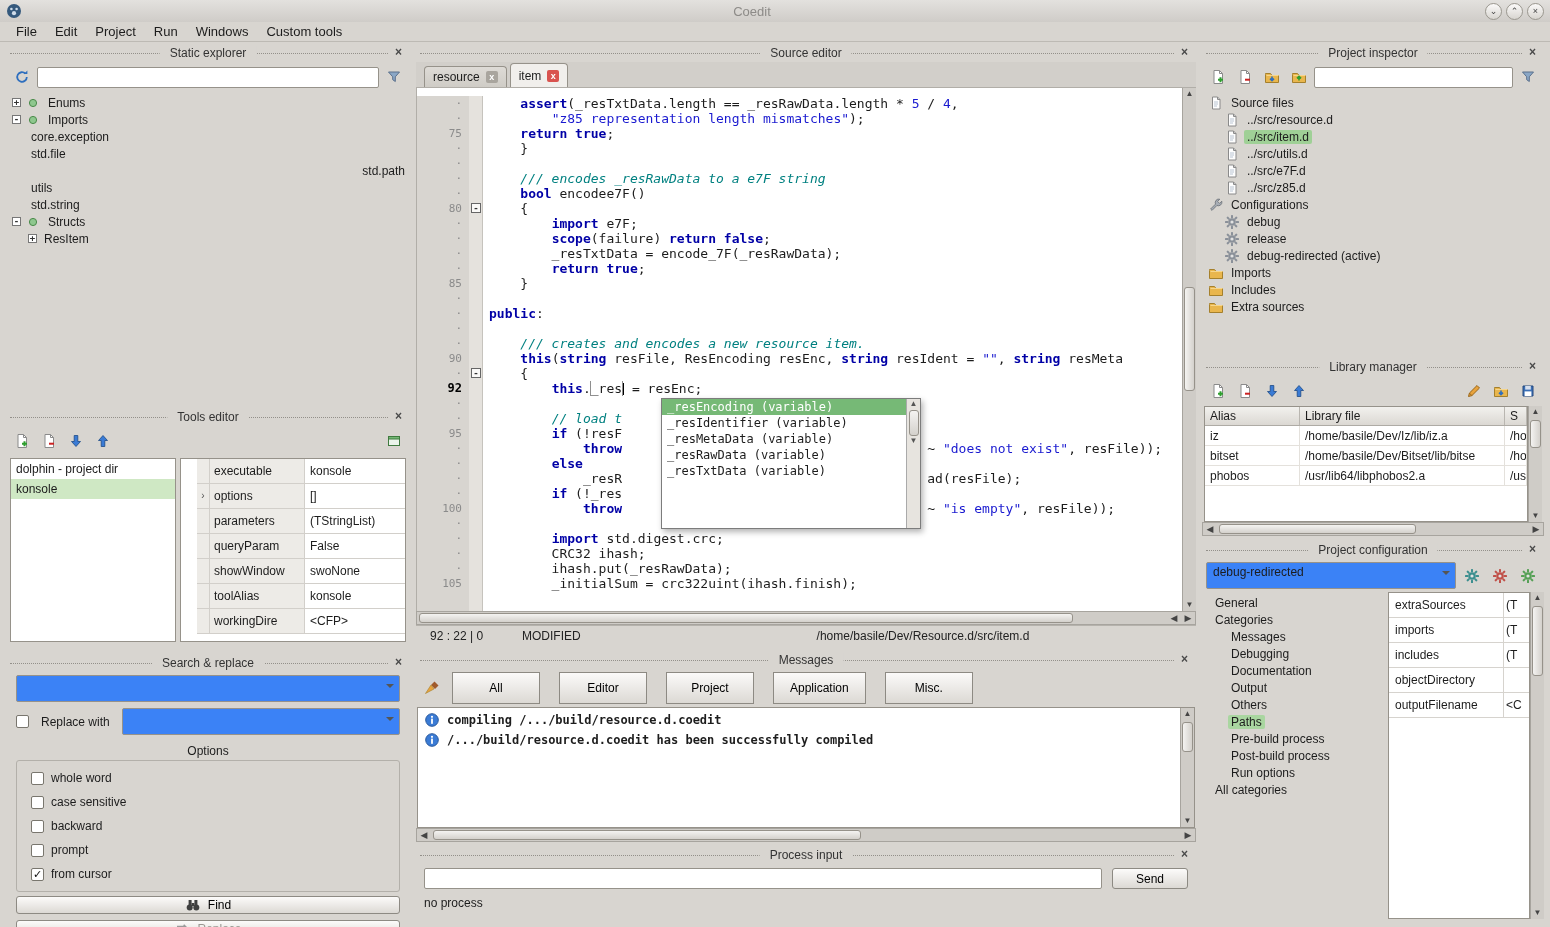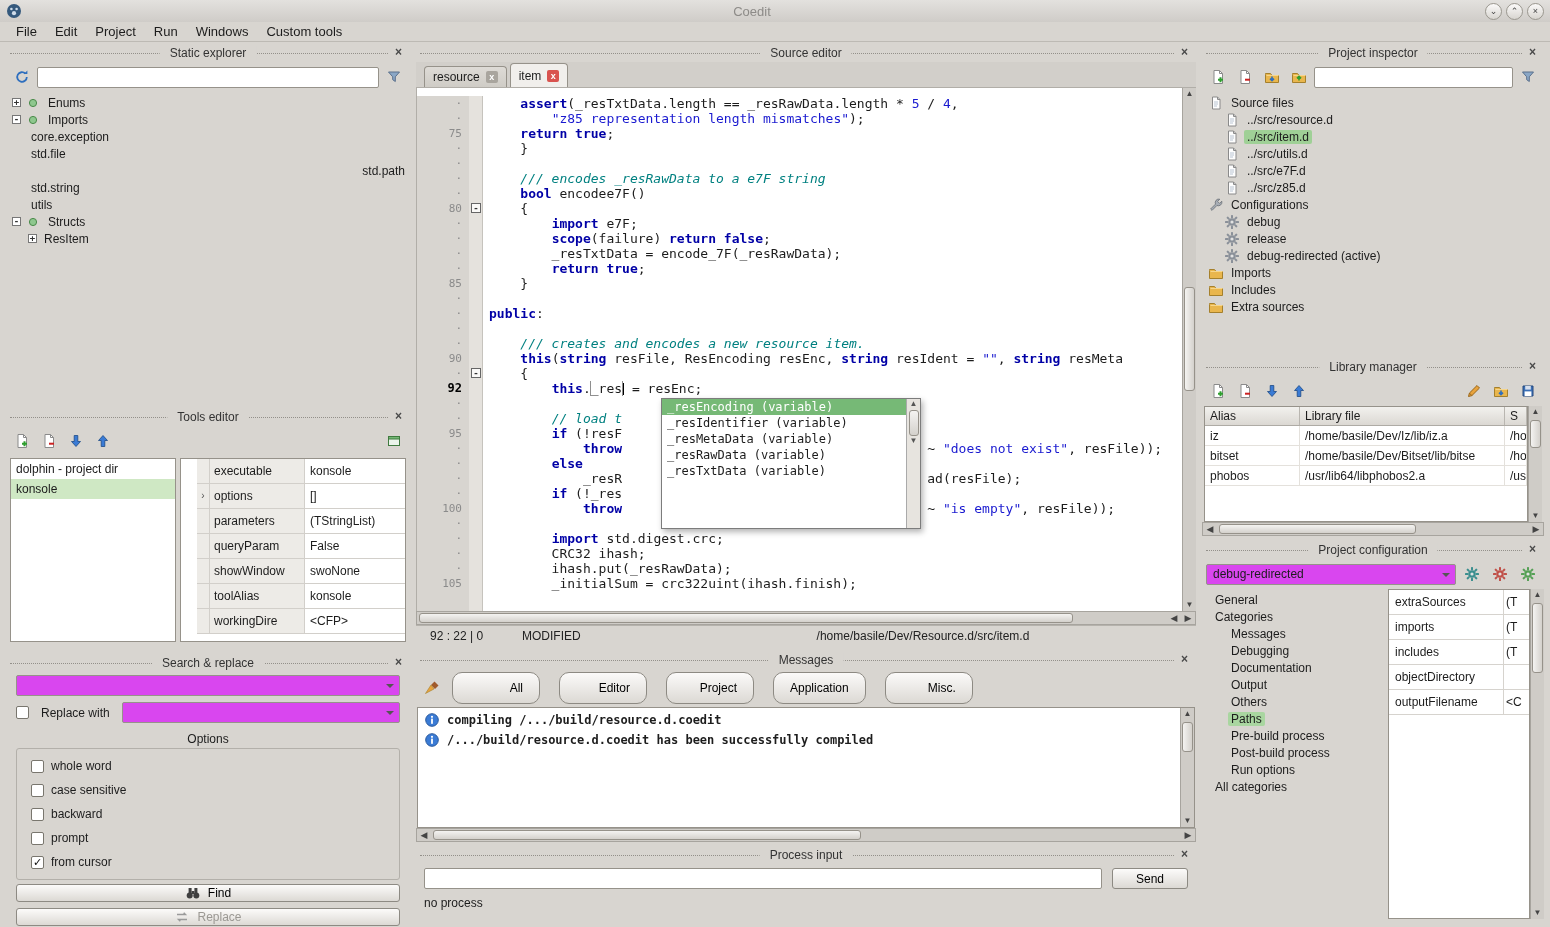--- a/index.html
+++ b/index.html
@@ -42,21 +42,21 @@
   .tl-item.on{background:#cfe8c4;}
   #te-grid{flex:1;border:1px solid #96928a;background:#fff;overflow:hidden;display:flex;flex-direction:column;}
   .grow{display:flex;height:25px;border-bottom:1px solid #d2cfca;flex:0 0 25px;margin-left:16px;}
   .gmark{width:13px;border-right:1px solid #d2cfca;background:#edebe7;color:#555;font-size:10px;text-align:center;line-height:24px;}
   .gkey{width:95px;background:#edebe7;border-right:1px solid #d2cfca;padding:5px 4px;overflow:hidden;white-space:nowrap;}
   .gval{flex:1;padding:5px 5px;overflow:hidden;white-space:nowrap;background:#fff;}
 
   
   .srow{display:flex;align-items:center;gap:12px;padding:3px 10px;}
   .cb{width:13px;height:13px;border:1px solid #79766e;background:#fff;border-radius:2px;display:inline-flex;align-items:center;justify-content:center;font-size:11px;color:#0c0c0c;flex:0 0 13px;}
-  .combo{position:relative;flex:1;height:21px;background:#d946ef;border:1px solid #96928a;border-radius:2px;}
+  .combo{position:relative;flex:1;height:27px;background:#3b82f6;border:1px solid #96928a;border-radius:2px;}
   .combo .arr{position:absolute;right:5px;top:8px;width:0;height:0;border:4px solid transparent;border-top-color:#555;}
   .gtitle{text-align:center;margin:6px 0 2px;}
   .gbox{border:1px solid #b3b0aa;border-radius:3px;margin:0 10px;padding:10px 14px;display:grid;grid-template-columns:1fr;gap:10px 10px;}
   .cbrow{display:flex;align-items:center;gap:7px;}
   .btn{height:21px;border:1px solid #8d8a83;border-radius:3px;background:linear-gradient(#fcfbfa,#dcd9d4);display:flex;align-items:center;justify-content:center;gap:7px;font-size:12px;margin:4px 10px 2px;}
   .btn.dis{color:#9b9893;}
 
   
   #tabbar{height:26px;flex:0 0 26px;display:flex;align-items:flex-end;padding-left:8px;gap:3px;border-bottom:1px solid #b1aea8;background:#d2cfca;}
   .tab{height:21px;display:flex;align-items:center;gap:6px;padding:0 8px;border:1px solid #96928a;border-bottom:none;border-radius:4px 4px 0 0;background:linear-gradient(#dedbd6,#cfccc6);font-size:12px;}
@@ -94,21 +94,21 @@
   .sbvthumb{position:absolute;left:1px;right:1px;background:linear-gradient(90deg,#f4f3f1,#d4d1cc);border:1px solid #96928a;border-radius:3px;}
   #sbar{height:20px;flex:0 0 20px;border-top:1px solid #b5b2ac;display:flex;align-items:center;font-size:12px;color:#222;}
   #sbar .s1{width:106px;padding-left:14px;}
   #sbar .s2{width:128px;}
   #sbar .s3{flex:1;text-align:center;}
 
   
   #msg-list{flex:1;margin:0 1px;overflow:hidden;position:relative;display:flex;min-height:0;}
   #msg-rows{flex:1;overflow:hidden;padding-top:2px;}
   .mrow{display:flex;align-items:center;gap:7px;padding:2px 6px;font:bold 12px "DejaVu Sans Mono",monospace;color:#1d1d1d;white-space:nowrap;}
-  .fbtn{height:32px;min-width:88px;padding:0 16px;border:1px solid #8d8a83;border-radius:10px;background:linear-gradient(#fbfaf9,#dcd9d4);font-size:12px;display:inline-flex;align-items:center;justify-content:flex-end;margin-right:11px;}
+  .fbtn{height:32px;min-width:88px;padding:0 16px;border:1px solid #8d8a83;border-radius:0;background:linear-gradient(#fbfaf9,#dcd9d4);font-size:12px;display:inline-flex;align-items:center;justify-content:center;margin-right:11px;}
 
   
   #pi-row{display:flex;align-items:center;gap:10px;padding:4px 8px;}
   #pi-status{padding:3px 8px 0;}
 
   
   #lm-wrap{flex:1;display:flex;min-height:0;margin:0 2px;}
   #lm-table{flex:1;border:1px solid #96928a;background:#fff;display:flex;flex-direction:column;overflow:hidden;}
   .lmh{display:flex;height:19px;flex:0 0 19px;background:linear-gradient(#f2f1ee,#dbd8d3);border-bottom:1px solid #aeaba5;font-size:12px;}
   .lmh>div{padding:2px 5px;border-right:1px solid #b9b6b0;overflow:hidden;white-space:nowrap;}
@@ -199,24 +199,24 @@
       <div class="trow" style="padding-left: 20px;">
         <span class="lbl">core.exception</span>
       </div>
       <div class="trow" style="padding-left: 20px;">
         <span class="lbl">std.file</span>
       </div>
       <div class="trow" style="padding-left: 20px; justify-content: flex-end;">
         <span class="lbl">std.path</span>
       </div>
       <div class="trow" style="padding-left: 20px;">
+        <span class="lbl">utils</span>
+      </div>
+      <div class="trow" style="padding-left: 20px;">
         <span class="lbl">std.string</span>
-      </div>
-      <div class="trow" style="padding-left: 20px;">
-        <span class="lbl">utils</span>
       </div>
       <div class="trow" style="padding-left: 4px;">
         <span class="exp">-</span>
         <span class="ic">
           <svg width="16" height="16" viewBox="0 0 16 16">
             <circle cx="8" cy="8" r="3.6" fill="#8ec78e" stroke="#4a8a4a"></circle>
           </svg>
         </span>
         <span class="lbl">Structs</span>
       </div>

